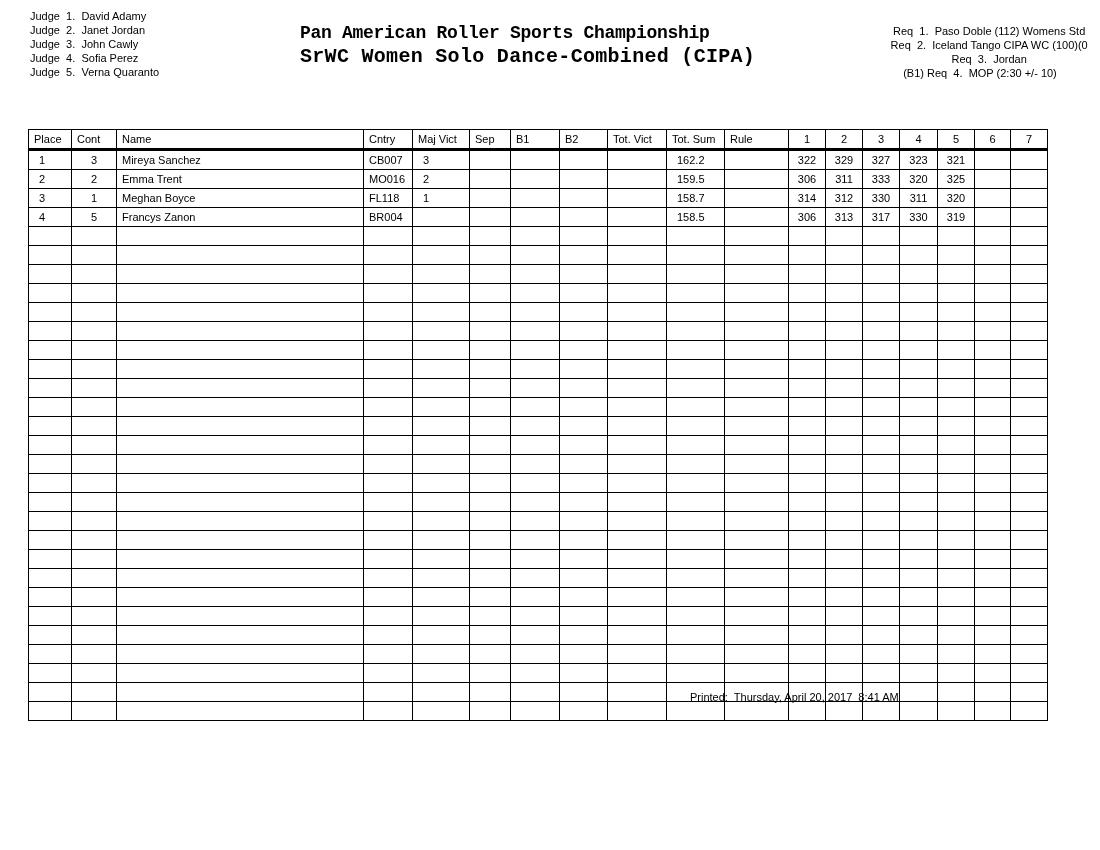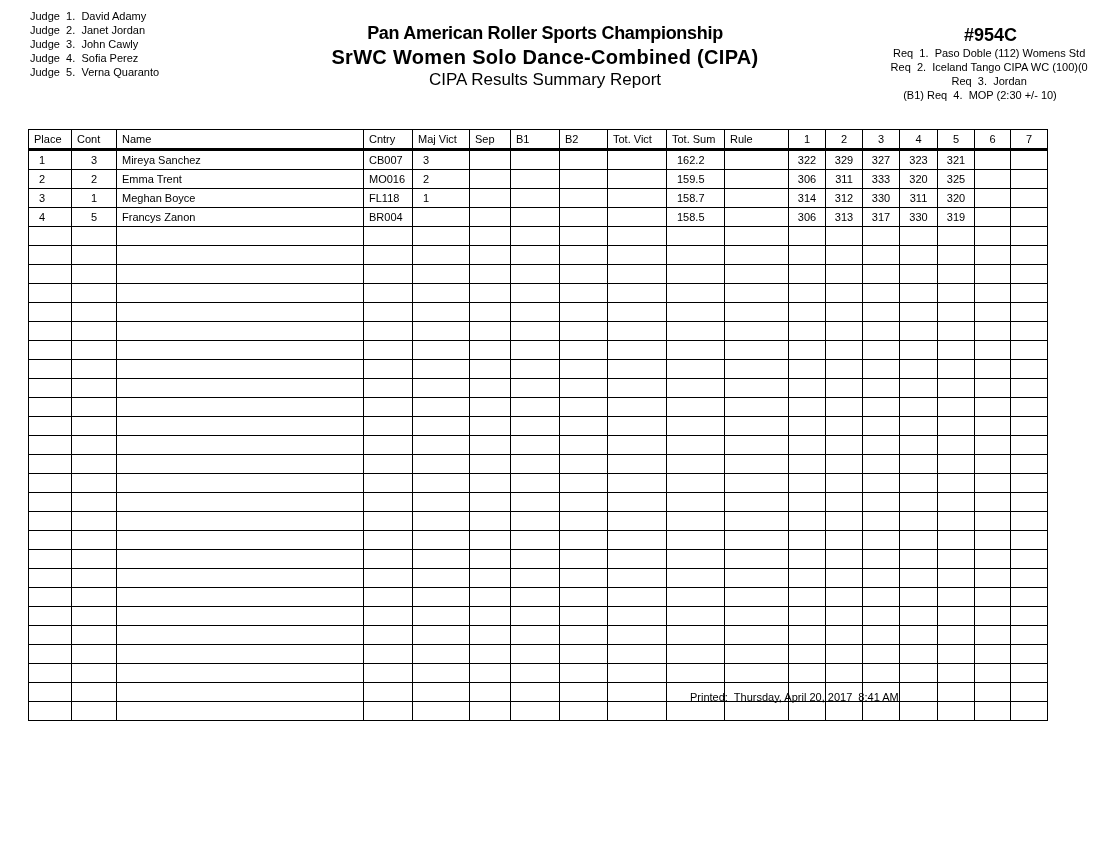--- a/index.html
+++ b/index.html
@@ -2,21 +2,21 @@
 <html><head>
 <meta charset="utf-8">
 <style>
   html, body { margin: 0; padding: 0; background: #ffffff; }
   body { width: 1100px; height: 850px; position: relative; overflow: hidden;
          font-family: "Liberation Sans", "DejaVu Sans", sans-serif; color: #000; }
 
   .judges { position: absolute; left: 30px; top: 9px; font-size: 11px; line-height: 14px; }
   .judge-line { white-space: pre; }
 
-  .center-head { position: absolute; left: 300px; width: 490px; top: 22px; text-align: center; }
+  .center-head { position: absolute; left: 300px; width: 490px; top: 22px; text-align: left; font-family: Liberation Mono, monospace; }
   .champ { font-size: 18px; font-weight: bold; line-height: 22px; letter-spacing: -0.3px; }
   .venue { font-size: 15px; line-height: 18px; }
   .event { font-size: 20px; font-weight: bold; line-height: 26px; letter-spacing: 0.3px; }
   .report { font-size: 17px; line-height: 20px; }
 
   .right-head { position: absolute; left: 860px; top: 24px; width: 240px; overflow: hidden; }
   .event-no { font-size: 18px; font-weight: bold; text-align: left; padding-left: 104px; line-height: 22px; }
   .reqs { font-size: 11px; line-height: 14px; white-space: nowrap; }
   .req-line { white-space: pre; text-align: center; }
 
@@ -37,25 +37,23 @@
   <div class="judge-line"><span>Judge</span>  <span>1.</span>  <span>David Adamy</span></div>
   <div class="judge-line"><span>Judge</span>  <span>2.</span>  <span>Janet Jordan</span></div>
   <div class="judge-line"><span>Judge</span>  <span>3.</span>  <span>John Cawly</span></div>
   <div class="judge-line"><span>Judge</span>  <span>4.</span>  <span>Sofia Perez</span></div>
   <div class="judge-line"><span>Judge</span>  <span>5.</span>  <span>Verna Quaranto</span></div>
 </div>
 
 <div class="center-head">
   <div class="champ">Pan American Roller Sports Championship</div>
   <div class="event">SrWC Women Solo Dance-Combined (CIPA)</div>
-  <div class="report">CIPA Results Summary Report</div>
 </div>
 
 <div class="right-head">
-  <div class="event-no">#954C</div>
   <div class="reqs">
     <div class="req-line">      <span>Req  1.</span>  <span>Paso Doble (112) Womens Std</span></div>
     <div class="req-line">      <span>Req  2.</span>  <span>Iceland Tango CIPA WC (100)(0</span></div>
     <div class="req-line">      <span>Req  3.</span>  <span>Jordan</span></div>
     <div class="req-line"><span>(B1)</span> <span>Req  4.</span>  <span>MOP (2:30 +/- 10)</span></div>
   </div>
 </div>
 
 <table class="results">
   <colgroup>

